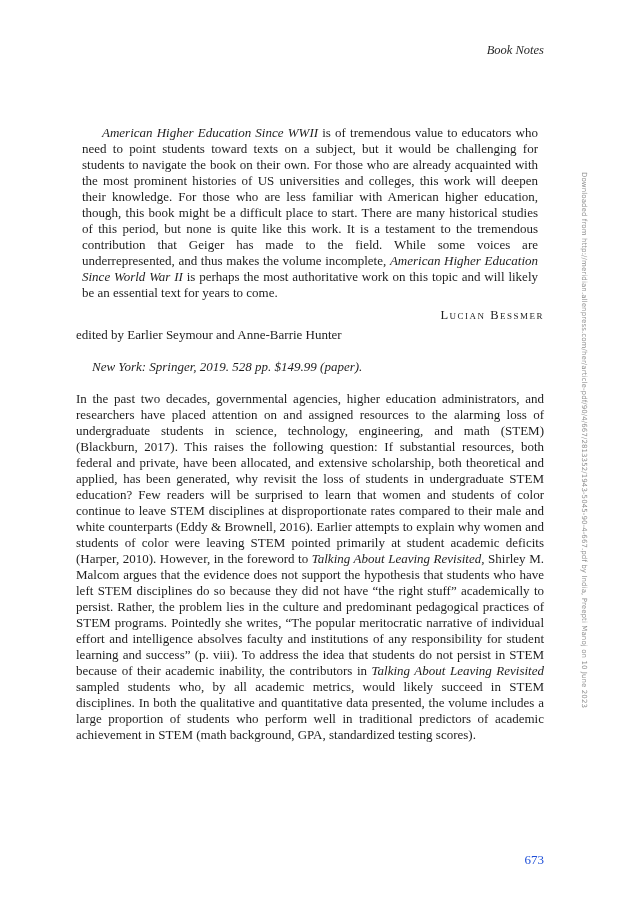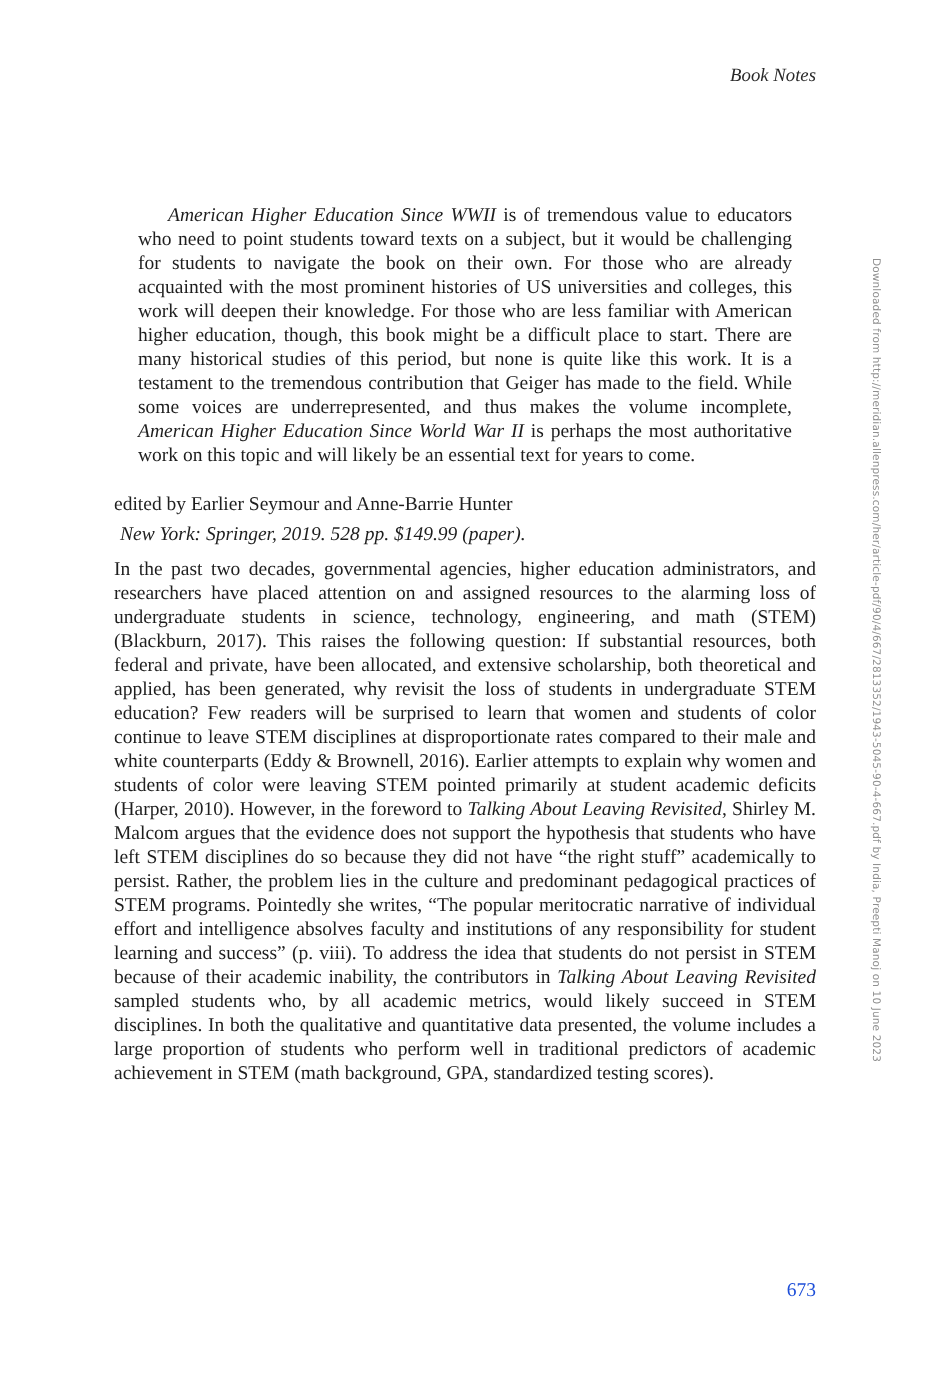--- a/index.html
+++ b/index.html
@@ -32,21 +32,21 @@
   }
   .content {
     position: absolute;
     top: 119px;
     left: 76px;
     width: 468px;
     font-size: 13px;
     line-height: 16px;
   }
   .para {
-    margin: 16px;
+    margin: 6px;
     text-align: justify;
   }
   .para.indented {
     text-indent: 20px;
   }
   .para em {
     font-style: italic;
   }
   .signature {
     margin: 0;
@@ -64,21 +64,21 @@
     letter-spacing: 0.3px;
     font-weight: normal;
     text-align: left;
   }
   .review-editors {
     margin: 3px 0 0 0;
     font-size: 13px;
     line-height: 17px;
   }
   .review-publication {
-    margin: 4px;
+    margin: 16px;
     font-style: italic;
     font-size: 13px;
     line-height: 16px;
   }
   .review-body {
     margin: 7px 0 0 0;
   }
   .page-number {
     position: absolute;
     top: 852px;
@@ -105,20 +105,21 @@
 <body>
 
 <div class="page">
 
   <div class="running-header">Book Notes</div>
 
   <div class="content">
 
     <p class="para indented"><em>American Higher Education Since WWII</em><span> is of tremendous value to educators who need to point students toward texts on a subject, but it would be challenging for students to navigate the book on their own. For those who are already acquainted with the most prominent histories of US universities and colleges, this work will deepen their knowledge. For those who are less familiar with American higher education, though, this book might be a difficult place to start. There are many historical studies of this period, but none is quite like this work. It is a testament to the tremendous contribution that Geiger has made to the field. While some voices are underrepresented, and thus makes the volume incomplete, </span><em>American Higher Education Since World War II</em><span> is perhaps the most authoritative work on this topic and will likely be an essential text for years to come.</span></p>
 
+    <p class="signature">Lucian Bessmer</p>
 
 
     <p class="review-editors">edited by Earlier Seymour and Anne-Barrie Hunter</p>
 
     <p class="review-publication">New York: Springer, 2019. 528 pp. $149.99 (paper).</p>
 
     <p class="para review-body"><span>In the past two decades, governmental agencies, higher education administrators, and researchers have placed attention on and assigned resources to the alarming loss of undergraduate students in science, technology, engineering, and math (STEM) (Blackburn, 2017). This raises the following question: If substantial resources, both federal and private, have been allocated, and extensive scholarship, both theoretical and applied, has been generated, why revisit the loss of students in undergraduate STEM education? Few readers will be surprised to learn that women and students of color continue to leave STEM disciplines at disproportionate rates compared to their male and white counterparts (Eddy &amp; Brownell, 2016). Earlier attempts to explain why women and students of color were leaving STEM pointed primarily at student academic deficits (Harper, 2010). However, in the foreword to </span><em>Talking About Leaving Revisited</em><span>, Shirley M. Malcom argues that the evidence does not support the hypothesis that students who have left STEM disciplines do so because they did not have “the right stuff” academically to persist. Rather, the problem lies in the culture and predominant pedagogical practices of STEM programs. Pointedly she writes, “The popular meritocratic narrative of individual effort and intelligence absolves faculty and institutions of any responsibility for student learning and success” (p. viii). To address the idea that students do not persist in STEM because of their academic inability, the contributors in </span><em>Talking About Leaving Revisited</em><span> sampled students who, by all academic metrics, would likely succeed in STEM disciplines. In both the qualitative and quantitative data presented, the volume includes a large proportion of students who perform well in traditional predictors of academic achievement in STEM (math background, GPA, standardized testing scores).</span></p>
 
   </div>
 

